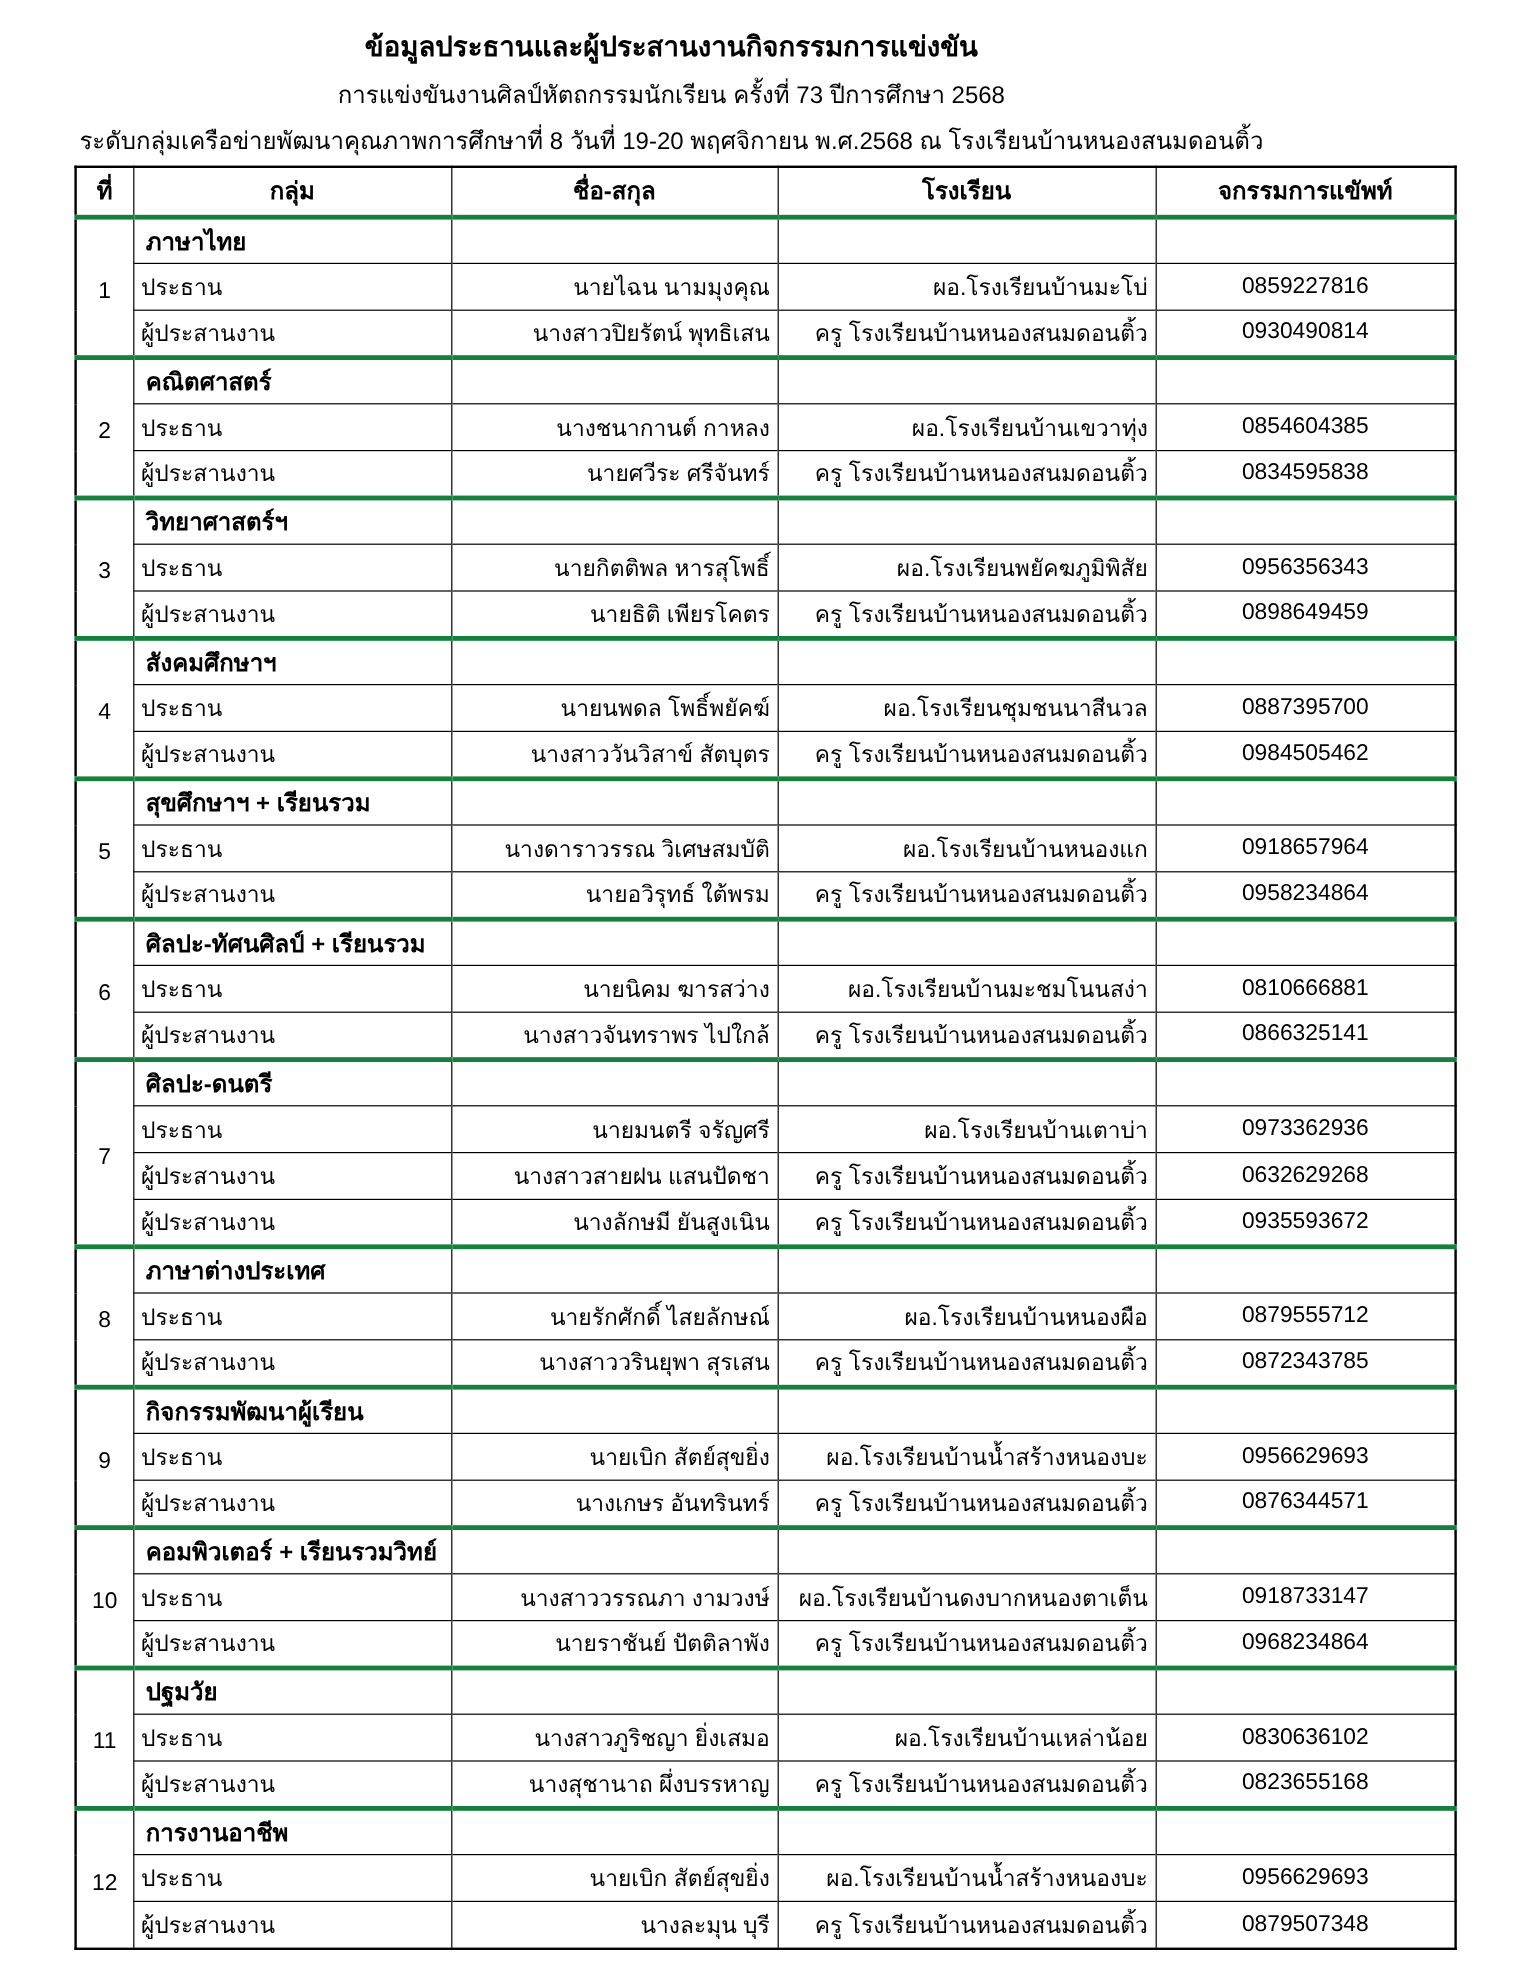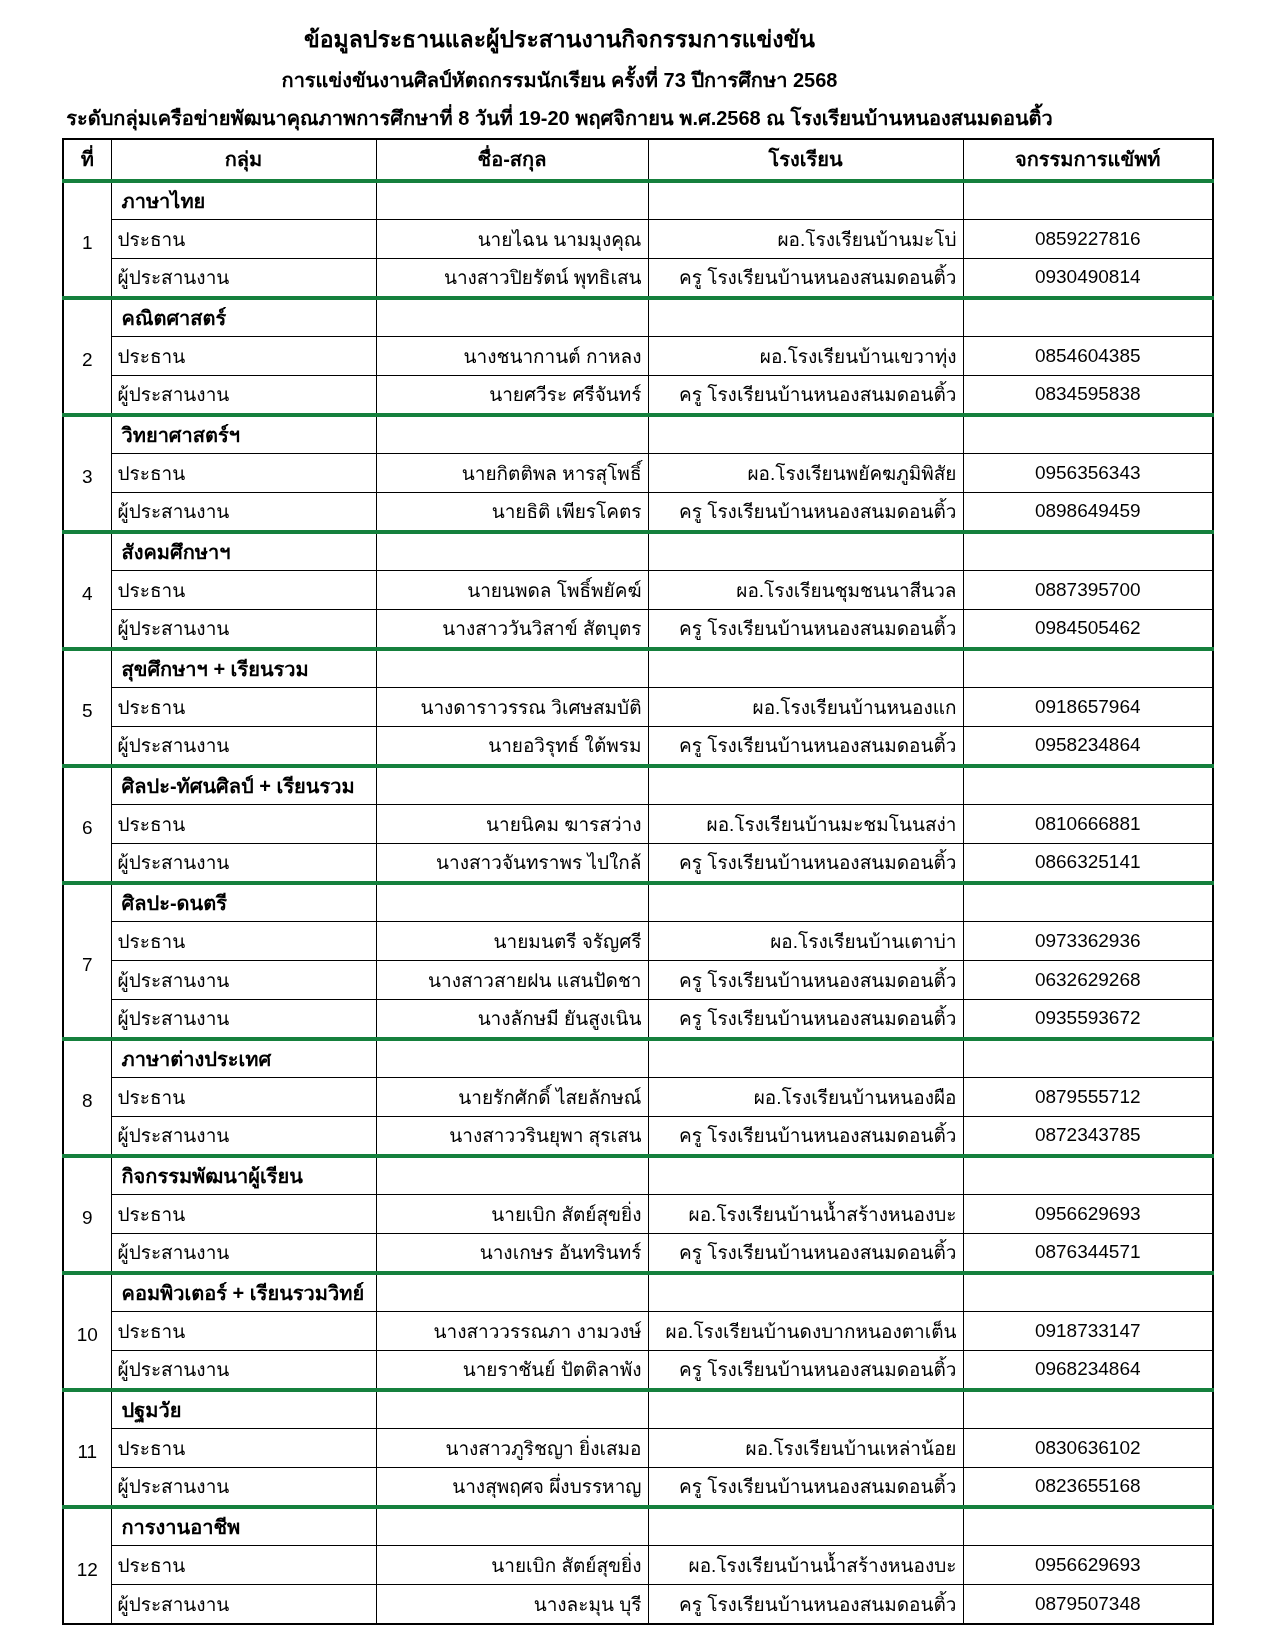--- a/index.html
+++ b/index.html
@@ -20,21 +20,21 @@
   .title {
     text-align: center;
     font-weight: bold;
     font-size: 23px;
     line-height: 1.2;
     margin: 0 0 14px 0;
   }
   .subtitle {
     text-align: center;
     font-size: 20px;
-    font-weight: bold;
+    font-weight: normal;
     line-height: 1.2;
     margin: 0 0 14px 0;
   }
   .subtitle.second {
     margin-bottom: 8px;
   }
   table.main {
     border-collapse: collapse;
     table-layout: fixed;
     width: 1150px;
@@ -328,21 +328,21 @@
           <td class="cell-empty"></td>
         </tr>
         <tr class="sub-row">
           <td class="cell-role">ประธาน</td>
           <td class="cell-person">นางสาวภูริชญา ยิ่งเสมอ</td>
           <td class="cell-school">ผอ.โรงเรียนบ้านเหล่าน้อย</td>
           <td class="cell-phone">0830636102</td>
         </tr>
         <tr class="sub-row">
           <td class="cell-role">ผู้ประสานงาน</td>
-          <td class="cell-person">นางสุพฤศจ ผึ่งบรรหาญ</td>
+          <td class="cell-person">นางสุชานาถ ผึ่งบรรหาญ</td>
           <td class="cell-school">ครู โรงเรียนบ้านหนองสนมดอนติ้ว</td>
           <td class="cell-phone">0823655168</td>
         </tr>
         <tr class="group-row">
           <td class="col-no" rowspan="3">12</td>
           <td class="group-name">การงานอาชีพ</td>
           <td class="cell-empty"></td>
           <td class="cell-empty"></td>
           <td class="cell-empty"></td>
         </tr>

